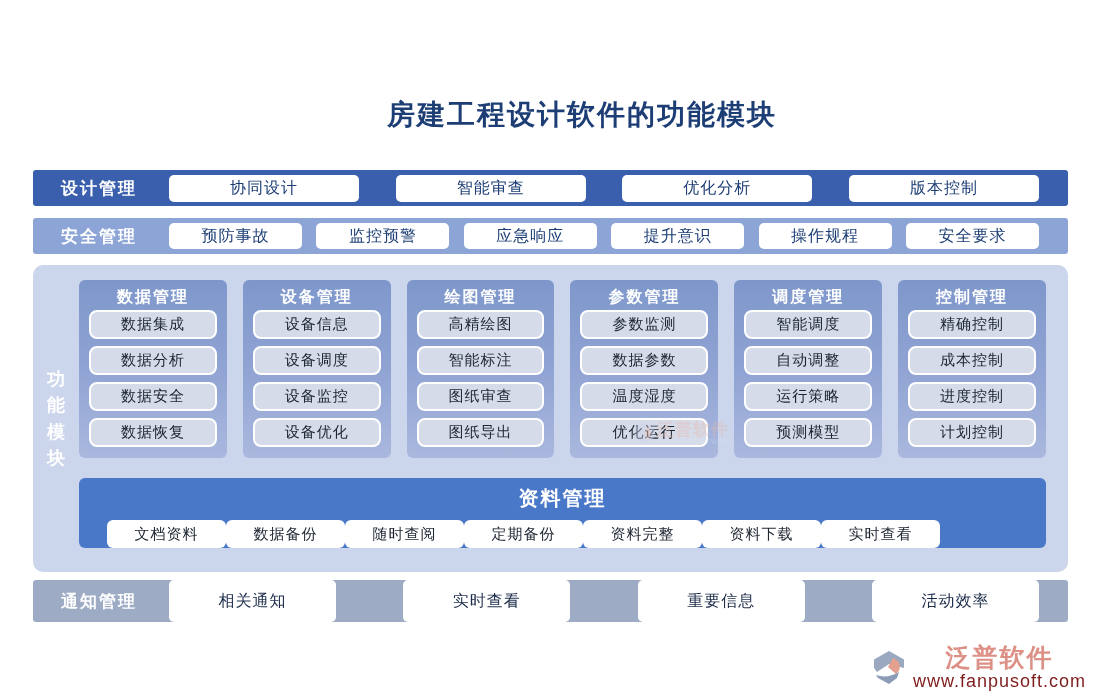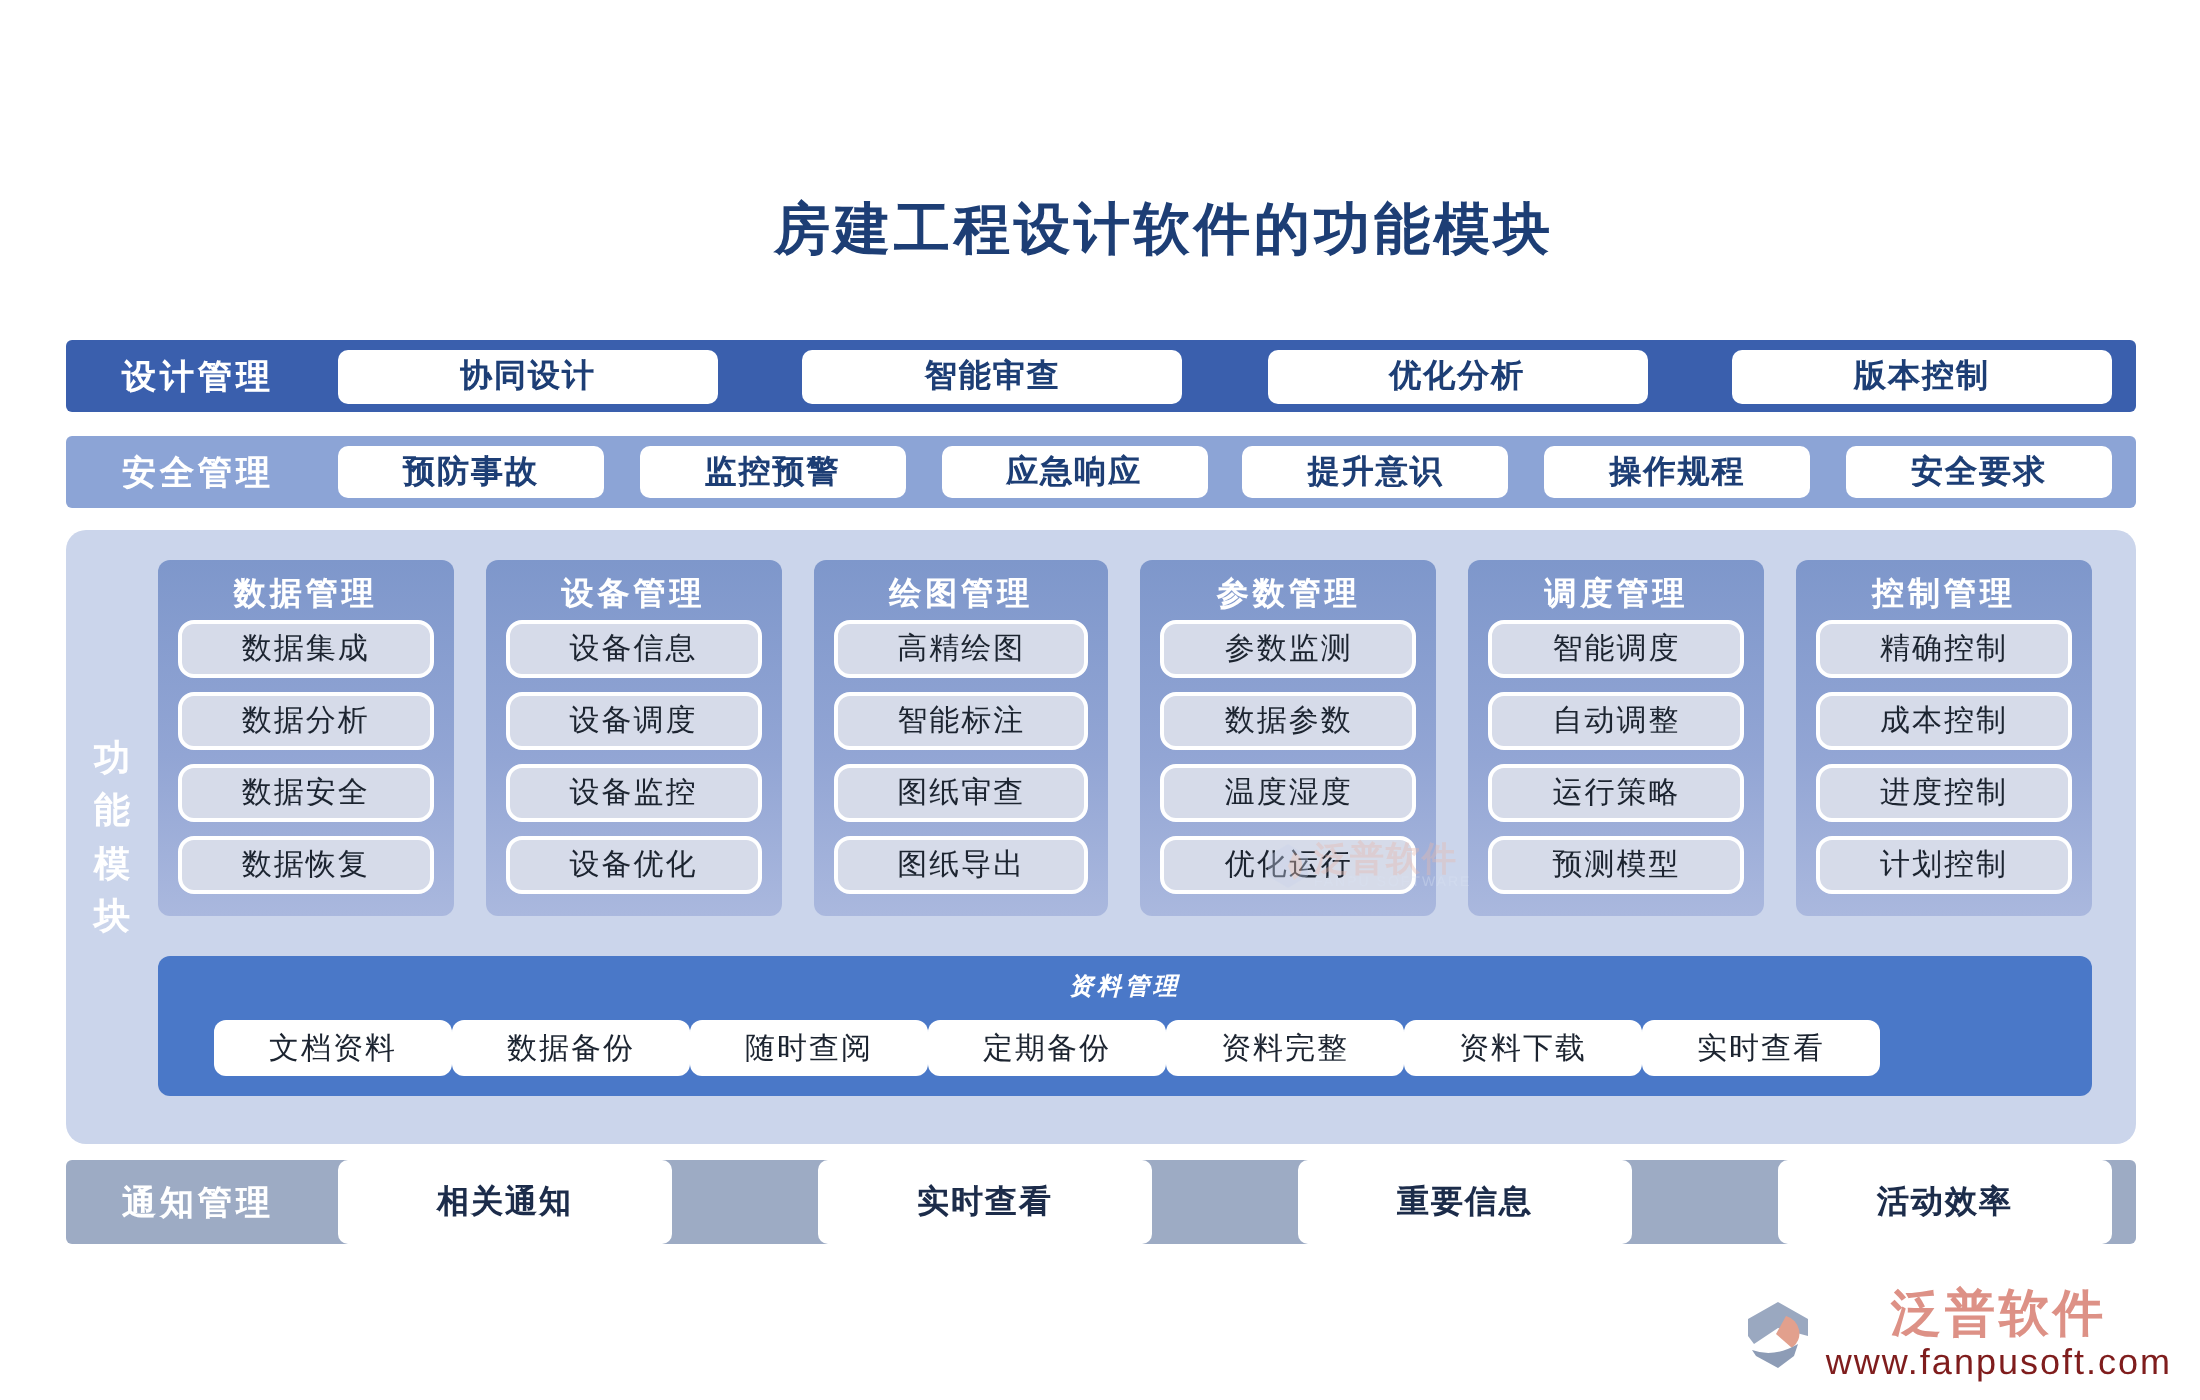--- a/index.html
+++ b/index.html
@@ -16,21 +16,21 @@
     position:absolute;left:33px;width:1035px;display:flex;align-items:center;
     border-radius:3px;box-sizing:border-box;
   }
   .band-design{top:170px;height:36px;background:#3a5fad;}
   .band-safety{top:218px;height:36px;background:#8ca4d6;}
   .band-notify{top:580px;height:42px;background:#9dabc4;}
   .band-label{
     width:132px;text-align:center;color:#ffffff;font-weight:bold;
     font-size:17px;letter-spacing:2px;flex:0 0 auto;
   }
-  .band-items{flex:1;display:flex;justify-content:space-between;align-items:center;padding:0 12px 0 4px;font-weight:bold;}
+  .band-items{flex:1;display:flex;justify-content:space-between;align-items:center;padding:0 29px 0 4px;}
   .band-btn{
     background:#ffffff;color:#1d3e75;text-align:center;border-radius:5px;
     font-size:16px;letter-spacing:1px;display:flex;align-items:center;justify-content:center;
     box-sizing:border-box;cursor:pointer;
   }
   .band-design .band-btn{width:190px;height:27px;}
   .band-safety .band-btn{width:133px;height:26px;text-align:right;}
   .band-notify .band-btn{width:167px;height:42px;color:#1c2c4a;}
   
   .main{
@@ -58,21 +58,21 @@
   .module-btn{
     height:29px;margin:0 10px 7px 10px;background:#d6dbe9;border:2px solid #ffffff;
     border-radius:8px;display:flex;align-items:center;justify-content:center;
     font-size:15px;color:#1c2430;letter-spacing:1px;box-sizing:border-box;cursor:pointer;
   }
   .material{
     position:absolute;left:46px;top:213px;width:967px;height:70px;
     background:#4a78c8;border-radius:6px;box-sizing:border-box;padding-top:7px;
   }
   .material-title{
-    text-align:center;color:#ffffff;font-weight:bold;font-size:12px;letter-spacing:2px;font-style:italic;
+    text-align:center;color:#ffffff;font-weight:bold;font-size:20px;letter-spacing:2px;
   }
   .material-items{
     display:flex;justify-content:flex-start;padding:8px 28px 0 28px;
   }
   .material-btn{
     width:119px;height:28px;background:#ffffff;border-radius:6px;
     display:flex;align-items:center;justify-content:center;
     font-size:15px;color:#1c2430;letter-spacing:1px;cursor:pointer;
   }
   

